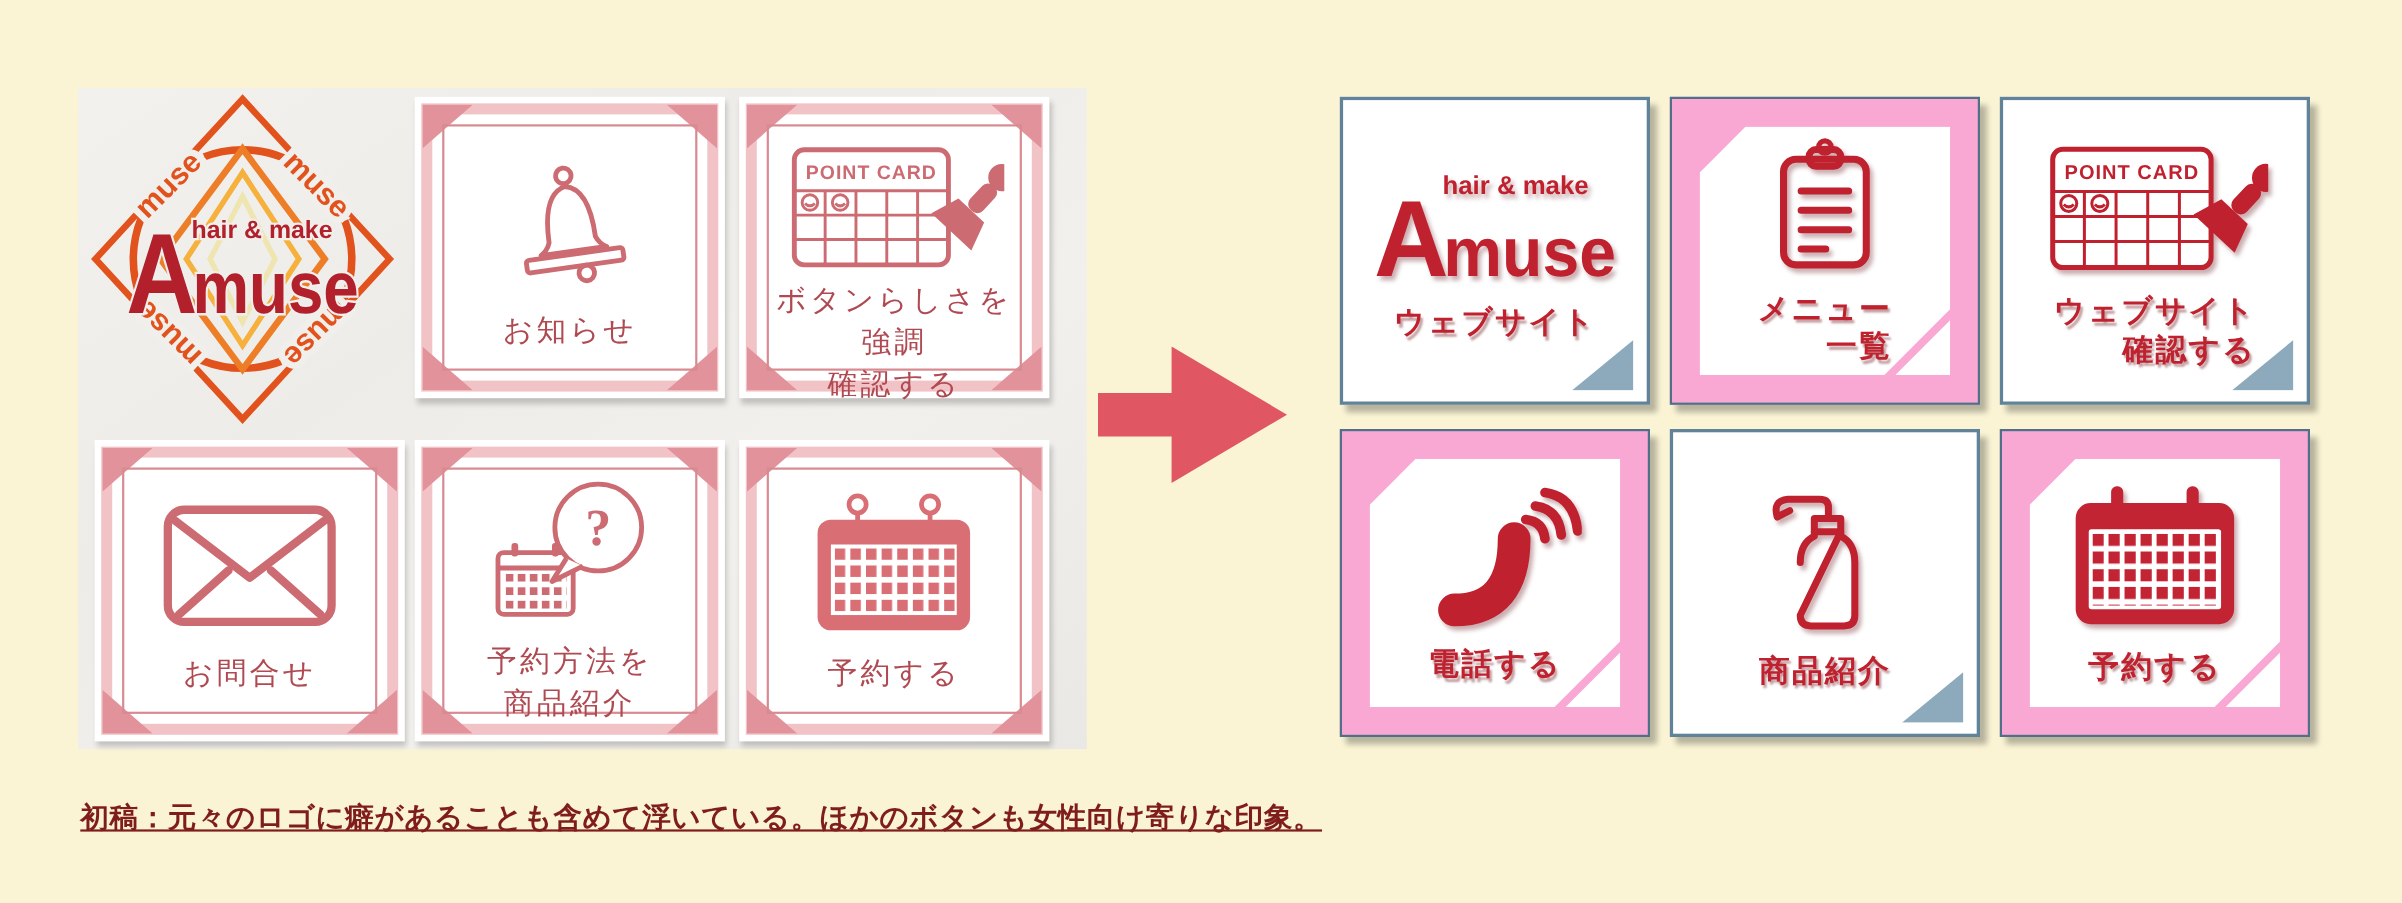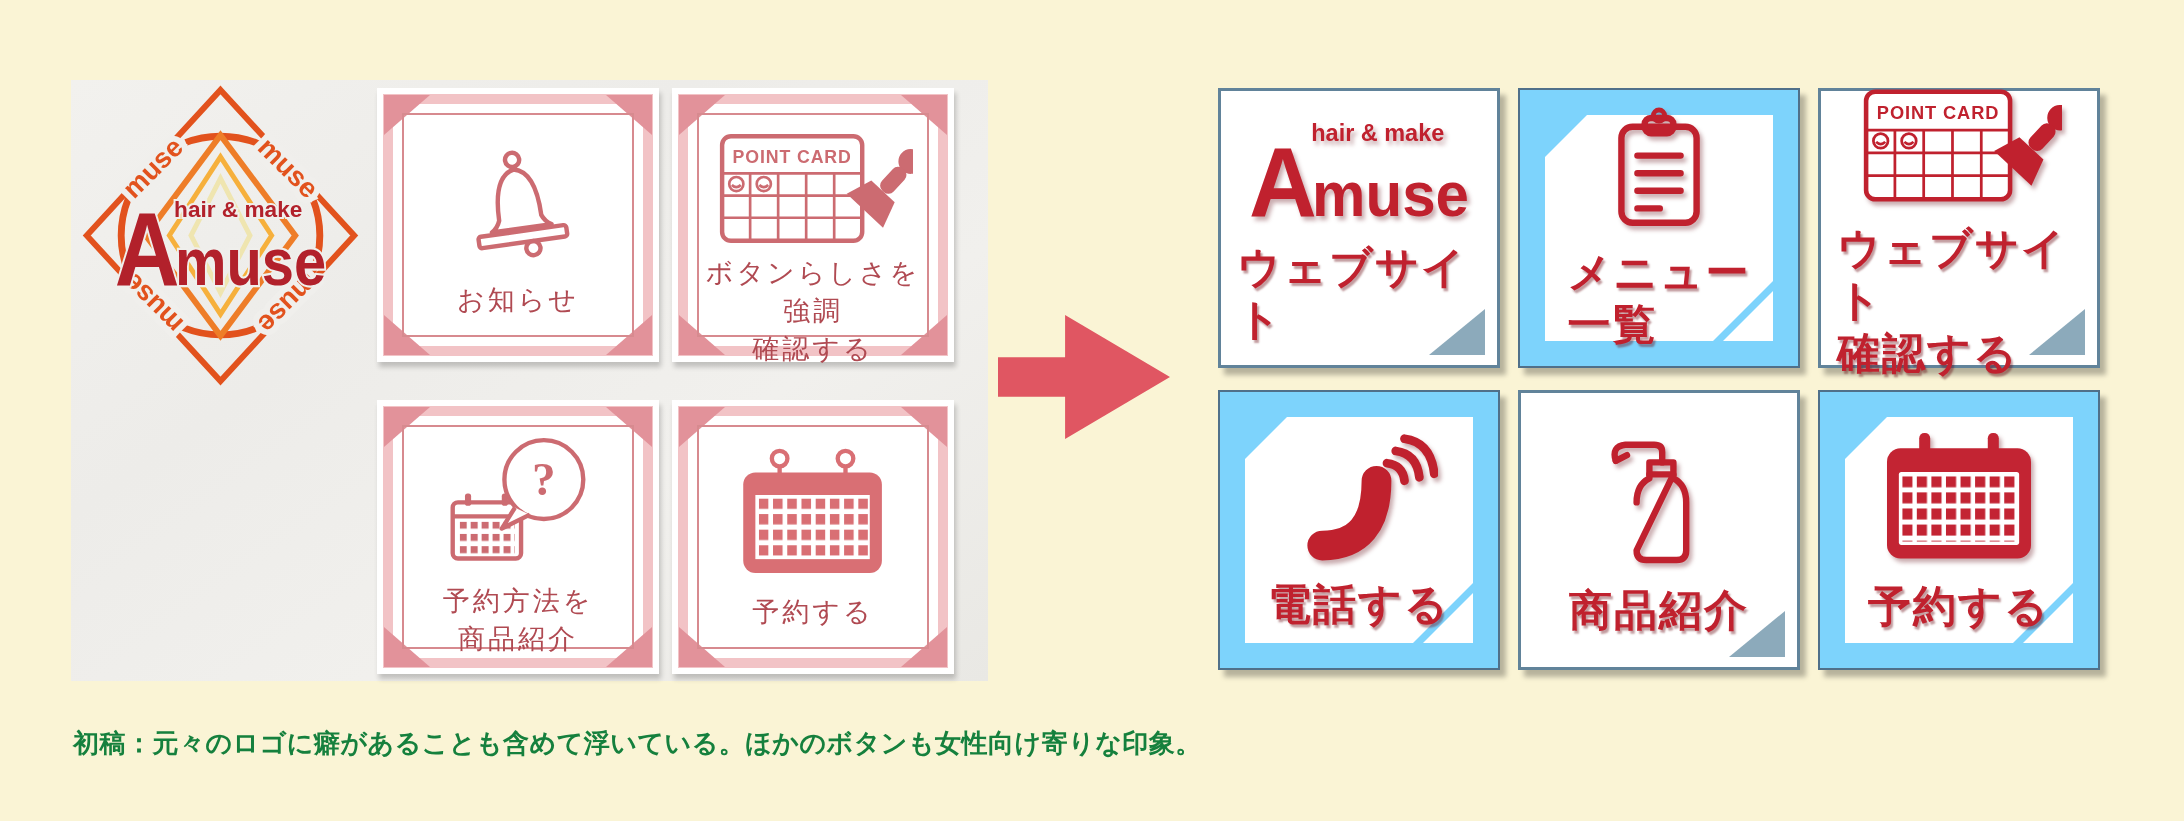--- a/index.html
+++ b/index.html
@@ -28,34 +28,34 @@
   
   .arrow{position:absolute;left:998px;top:315px;width:172px;height:124px;background:#E05662;
     clip-path:polygon(0 34%,39% 34%,39% 0,100% 50%,39% 100%,39% 66%,0 66%);}
 
   
   .panel-right{position:absolute;left:1218px;top:88px;width:890px;height:584px;}
   .tile-r{position:absolute;width:282px;height:280px;box-sizing:border-box;}
   .tile-light{background:#fff;border:3px solid #61839A;box-shadow:6px 7px 5px rgba(0,0,0,.27);}
   .tile-light .fold{position:absolute;right:12px;bottom:10px;width:56px;height:46px;background:#8CAABB;
     clip-path:polygon(100% 0,100% 100%,0 100%);}
-  .tile-blue{background:#7dd3fc;border:2px solid #50708A;box-shadow:6px 7px 5px rgba(0,0,0,.27);}
+  .tile-blue{background:#f9a8d4;border:2px solid #50708A;box-shadow:6px 7px 5px rgba(0,0,0,.27);}
   .tile-blue .inner{position:absolute;inset:25px;background:#fff;
     clip-path:polygon(42px 0,100% 0,100% calc(100% - 60px),calc(100% - 60px) 100%,0 100%,0 42px);}
   .tile-blue .fold2{position:absolute;right:25px;bottom:25px;width:50px;height:50px;background:#fff;
     clip-path:polygon(100% 0,100% 100%,0 100%);}
   .tile-r .content{position:absolute;inset:16px;display:flex;flex-direction:column;align-items:center;justify-content:center;gap:8px;}
   .tile-blue .content{inset:34px;}
   .tile-r .iconbox{display:flex;align-items:center;justify-content:center;}
-  .tile-r .label{font-weight:bold;font-size:43px;color:#C0212E;letter-spacing:2px;text-align:left;
+  .tile-r .label{font-weight:bold;font-size:28px;color:#C0212E;letter-spacing:2px;text-align:right;
     white-space:pre-line;line-height:1.22;text-shadow:2px 3px 2px rgba(100,0,10,.40);}
   .r-shadow{filter:drop-shadow(3px 4px 2px rgba(90,0,10,.32));}
 
   
-  .caption{position:absolute;top:726px;font-size:26px;color:#15803d;letter-spacing:.5px;font-weight:bold;}
+  .caption{position:absolute;top:726px;font-size:26px;color:#7f1d1d;letter-spacing:.5px;font-weight:bold;text-decoration:underline;}
   .caption.left{left:73px;}
   .caption.right{left:1282px;}
 </style>
 </head>
 <body>
 
 <div class="stage">
 
   <div class="panel-left">
 
@@ -128,20 +128,40 @@
               <rect x="177" y="42" width="18" height="34" rx="8"></rect>
               <path d="M168 76 h36 l10 30 h-56 z"></path>
             </g>
           </svg>
         </div>
         <div class="label">ボタンらしさを強調
 確認する</div>
       </div>
     </div>
 
+    <div class="tile-l" style="left:15px;top:320px;">
+      <div class="band"></div>
+      <div class="corner c-tl"></div>
+        <div class="corner c-tr"></div>
+      <div class="corner c-bl"></div>
+        <div class="corner c-br"></div>
+      <div class="inline"></div>
+      <div class="content">
+        <div class="iconbox">
+          <svg viewBox="0 0 210 165" width="176" height="138">
+            <g fill="none" stroke="#CC6B71" stroke-width="9" stroke-linejoin="round" stroke-linecap="round">
+              <rect x="16" y="22" width="178" height="122" rx="18"></rect>
+              <path d="M24 34 L105 96 L186 34"></path>
+              <path d="M28 136 L82 88 M182 136 L128 88"></path>
+            </g>
+          </svg>
+        </div>
+        <div class="label">お問合せ</div>
+      </div>
+    </div>
 
     <div class="tile-l" style="left:306px;top:320px;">
       <div class="band"></div>
       <div class="corner c-tl"></div>
         <div class="corner c-tr"></div>
       <div class="corner c-bl"></div>
         <div class="corner c-br"></div>
       <div class="inline"></div>
       <div class="content">
         <div class="iconbox">

